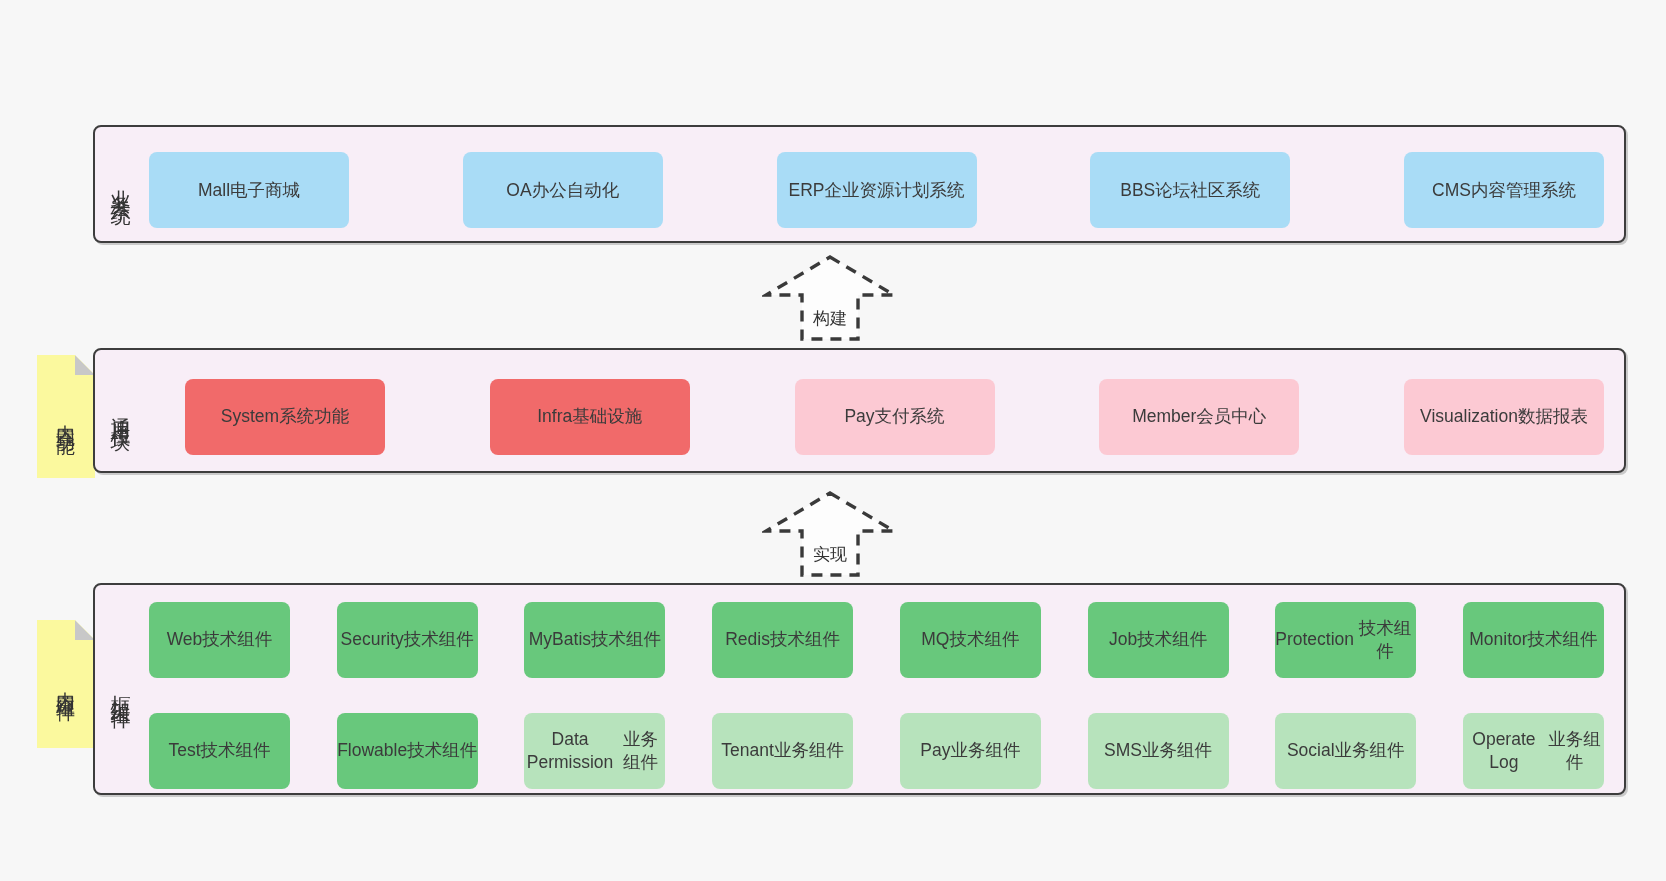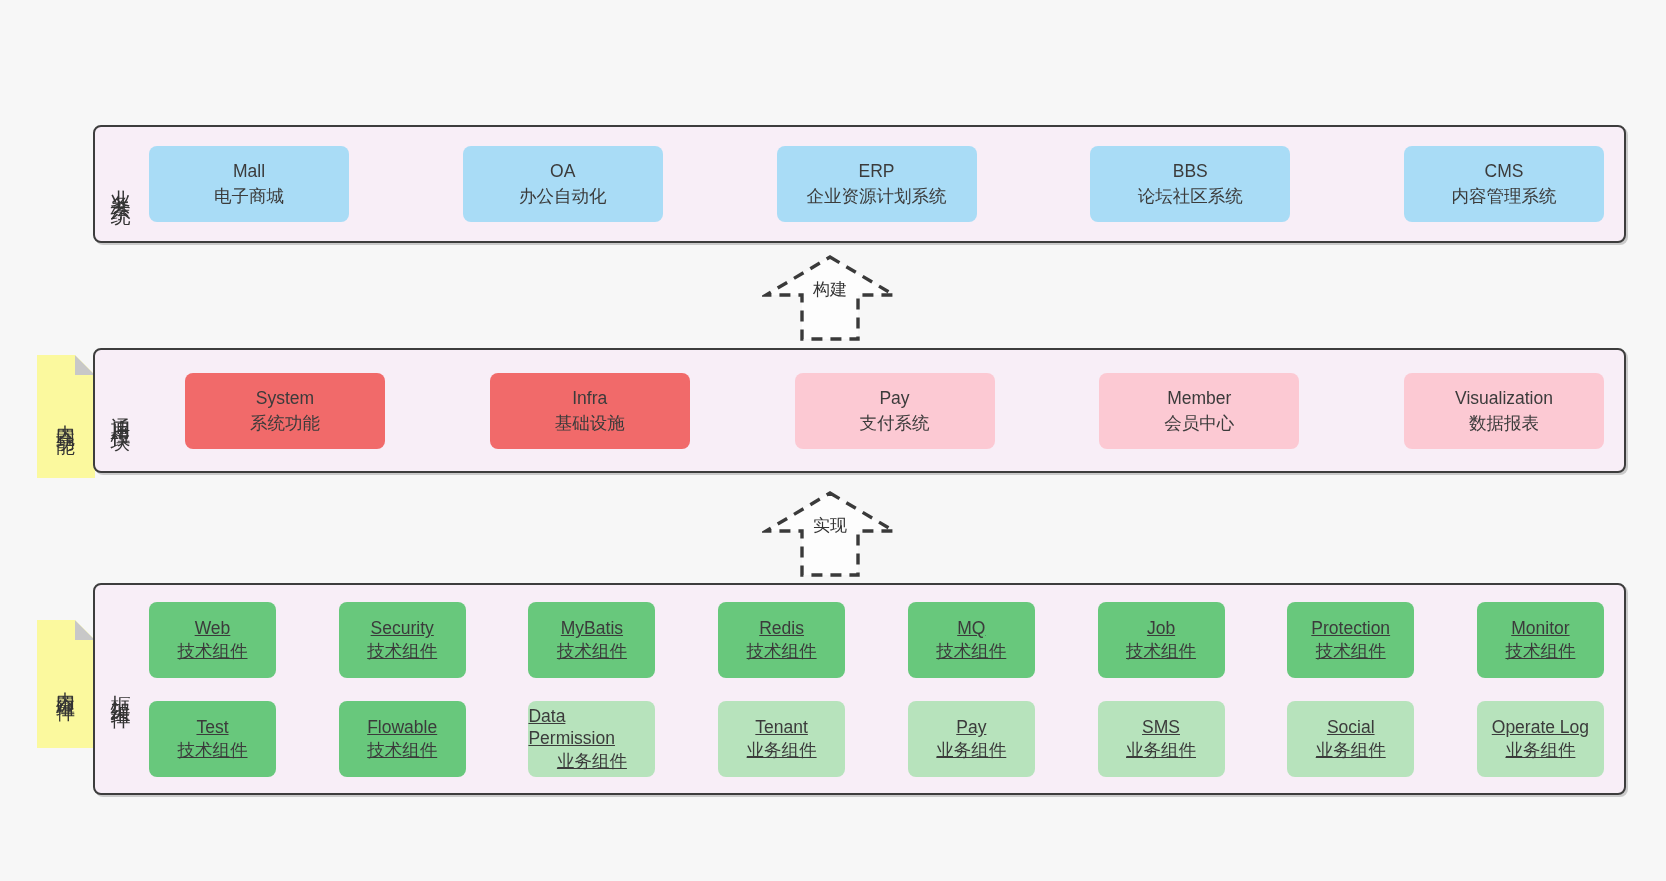--- a/index.html
+++ b/index.html
@@ -58,28 +58,30 @@
   .band-row {
     display:flex;
     justify-content:space-between;
     align-items:center;
   }
 
   
   .box {
     border-radius:8px;
     height:76px;
-    display:flex; flex-direction:column;
+    display:flex; flex-direction:row;
     justify-content:center; align-items:center;
+    text-align:center;
     font-size:17.5px;
     line-height:1.42;
     color:#3b3b3b;
+    margin-top:12px;
   }
   .box.wide   { width:200px; }
-  .box.narrow { width:127px; line-height:1.27;text-decoration:underline; }
+  .box.narrow { width:141px; line-height:1.27; }
   .c-blue   { background:#a9dcf6; }
   .c-red    { background:#f16a6a; }
   .c-pink   { background:#fcc9d3; }
   .c-green  { background:#68c87c; }
   .c-lgreen { background:#b7e3bc; }
 
   
   .sticky-tab {
     position:absolute;
     left:37px; width:58px;
@@ -105,21 +107,21 @@
 
   
   .arrow {
     position:absolute;
     left:762px; width:136px; height:88px;
     z-index:1;
   }
   .arrow svg { display:block; }
   .arrow-label {
     position:absolute;
-    top:23px; left:50%;
+    top:52px; left:50%;
     transform:translateX(-50%);
     background:#fdfdfd;
     padding:1px 3px;
     font-size:17px;
     color:#333;
     white-space:nowrap;
   }
   .arrow-1 { top:254px; }
   .arrow-2 { top:490px; }
 </style>

